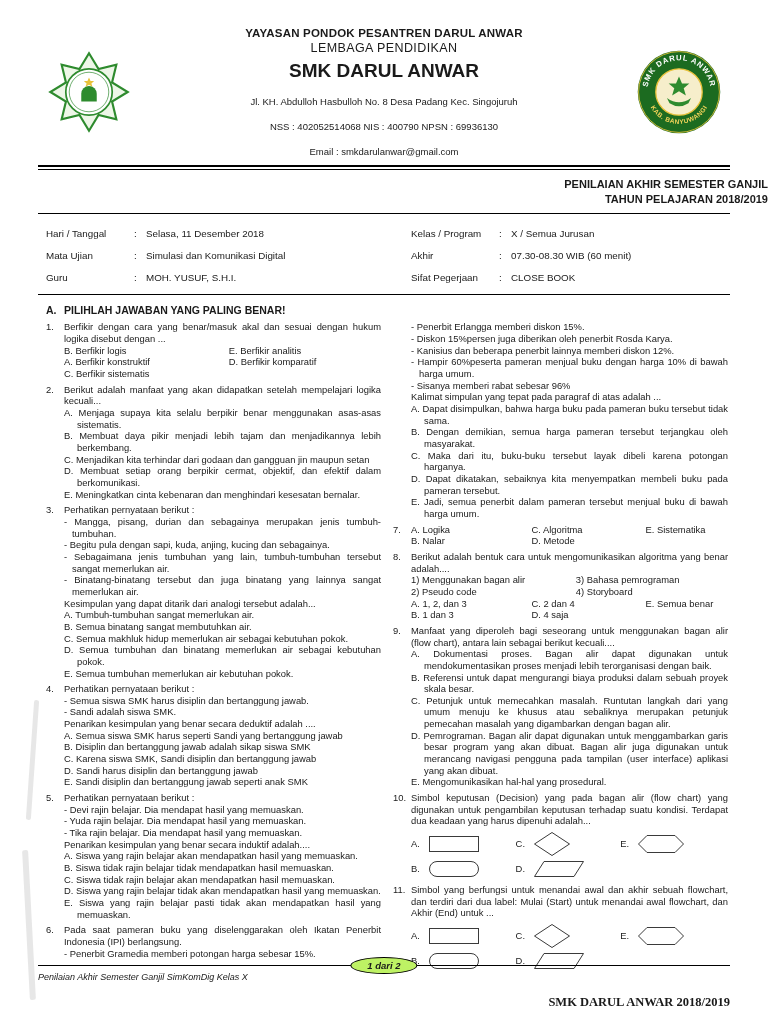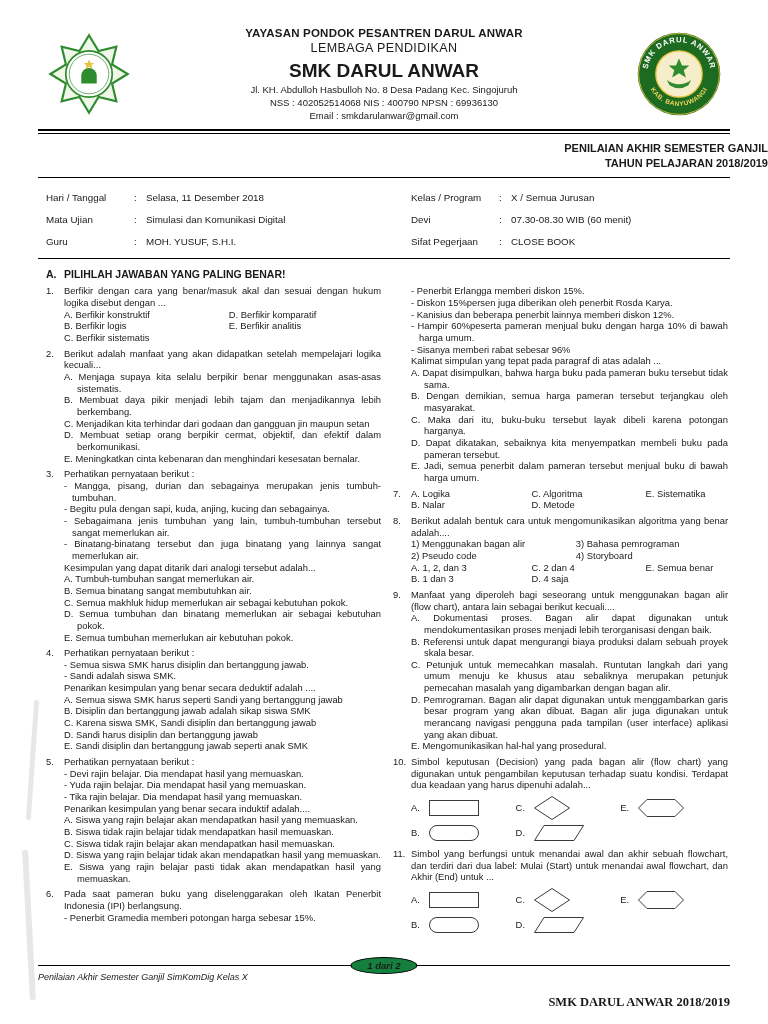--- a/index.html
+++ b/index.html
@@ -13,21 +13,21 @@
   .noise2 { left: 26px; top: 850px; width: 6px; height: 150px; transform: rotate(-3deg); }
 
   
   .header { display: flex; align-items: center; gap: 6px; padding: 26px 46px 4px 46px; }
   .logo { width: 86px; height: 86px; flex: 0 0 auto; }
   .logo svg { display: block; }
   .head-text { flex: 1; text-align: center; line-height: 1.26; }
   .h-foundation { font-size: 11.5px; font-weight: bold; letter-spacing: .2px; }
   .h-division { font-size: 12.5px; letter-spacing: .4px; margin-top: 1px; }
   .h-school { font-size: 19px; font-weight: bold; margin-top: 2px; }
-  .h-small { font-size: 9.5px; margin-top: 1px; }
+  .h-small { font-size: 9.5px; margin-top: 13px; }
 
   .rule-double { margin: 3px 38px 0 38px; border-top: 2.5px solid #000; border-bottom: 1px solid #000; height: 5px; }
   .title-block { text-align: right; margin-top: 7px; font-weight: bold; font-size: 11px; line-height: 1.4; }
   .rule-thin { margin: 5px 38px 0 38px; border-top: 1px solid #000; }
 
   
   .info { padding: 5px 46px 4px 46px; font-size: 9.8px; line-height: 1.45; }
   .info-row { display: flex; }
   .info-half { display: flex; margin-top: 8px; }
   .info-l { width: 54%; }
@@ -54,21 +54,21 @@
   .q-row3 .q-cell:nth-child(1) { flex: 0 0 38%; }
   .q-row3 .q-cell:nth-child(2) { flex: 0 0 36%; }
   .q-row3 .q-cell:nth-child(3) { flex: 1; }
   .q-shapes { display: flex; align-items: center; margin: 5px 0 3px 0; }
   .shape-item { display: inline-flex; align-items: center; gap: 9px; flex: 0 0 33%; }
   .shape-glyph svg { display: block; }
 
   
   .footer { position: absolute; left: 38px; right: 38px; bottom: 14px; border-top: 1px solid #000; display: flex; justify-content: space-between; align-items: flex-start; padding-top: 4px; }
   .footer-left { font-style: italic; font-size: 9px; padding-top: 2px; }
-  .footer-page { position: absolute; left: 50%; top: -9px; transform: translateX(-50%); background: #15803d; border: 1.5px solid #000; border-radius: 50%; padding: 2px 16px; font-size: 9.5px; font-weight: bold; font-style: italic; }
+  .footer-page { position: absolute; left: 50%; top: -9px; transform: translateX(-50%); background: #bef264; border: 1.5px solid #000; border-radius: 50%; padding: 2px 16px; font-size: 9.5px; font-weight: bold; font-style: italic; }
   .footer-right { font-family: "Liberation Serif", serif; font-weight: bold; font-size: 12.5px; margin-top: 25px; }
 </style>
 </head>
 <body>
 
 <div class="page">
   <div class="noise noise1"></div>
   <div class="noise noise2"></div>
 
   <div class="header">
@@ -132,21 +132,21 @@
         <span class="info-value">X / Semua Jurusan</span>
       </div>
     </div>
     <div class="info-row">
       <div class="info-half info-l">
         <span class="info-label">Mata Ujian</span>
         <span class="info-colon">:</span>
         <span class="info-value">Simulasi dan Komunikasi Digital</span>
       </div>
       <div class="info-half info-r">
-        <span class="info-label">Devi</span>
+        <span class="info-label">Akhir</span>
         <span class="info-colon">:</span>
         <span class="info-value">07.30-08.30 WIB (60 menit)</span>
       </div>
     </div>
     <div class="info-row">
       <div class="info-half info-l">
         <span class="info-label">Guru</span>
         <span class="info-colon">:</span>
         <span class="info-value">MOH. YUSUF, S.H.I.</span>
       </div>
@@ -165,26 +165,26 @@
     <span>PILIHLAH JAWABAN YANG PALING BENAR!</span>
   </div>
 
   <div class="columns">
     <div class="col">
         <div class="q-block">
           <div class="q-num">1.</div>
           <div class="q-body">
             <div class="q-intro">Berfikir dengan cara yang benar/masuk akal dan sesuai dengan hukum logika disebut dengan ...</div>
             <div class="q-row q-row2">
+              <div class="q-cell">B. Berfikir logis</div>
+              <div class="q-cell">E. Berfikir analitis</div>
+            </div>
+            <div class="q-row q-row2">
               <div class="q-cell">A. Berfikir konstruktif</div>
               <div class="q-cell">D. Berfikir komparatif</div>
-            </div>
-            <div class="q-row q-row2">
-              <div class="q-cell">B. Berfikir logis</div>
-              <div class="q-cell">E. Berfikir analitis</div>
             </div>
             <div class="q-row q-row2">
               <div class="q-cell">C. Berfikir sistematis</div>
               <div class="q-cell"></div>
             </div>
           </div>
         </div>
         <div class="q-block">
           <div class="q-num">2.</div>
           <div class="q-body">

